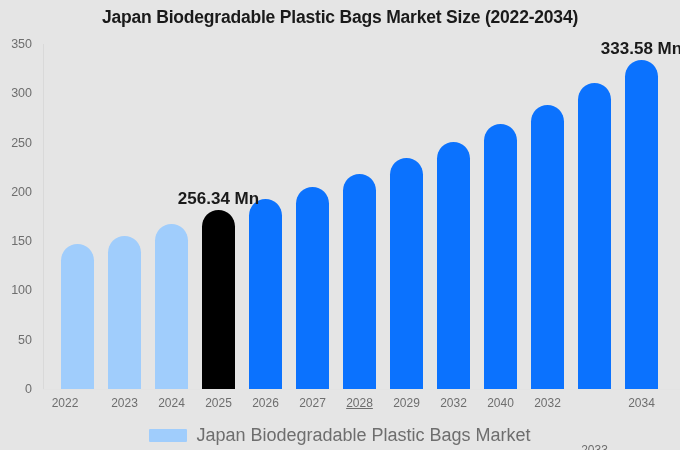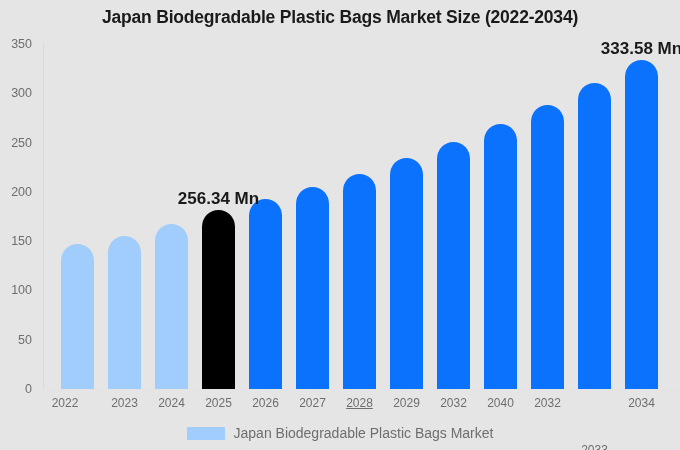--- a/index.html
+++ b/index.html
@@ -114,21 +114,21 @@
     gap: 9px;
   }
   #legend-swatch {
     width: 38px;
     height: 13px;
     background: #a0cdfc;
     border-radius: 1px;
     flex: none;
   }
   #legend-label {
-    font-size: 14px;
+    font-size: 18px;
     color: #6e6e6e;
     white-space: nowrap;
   }
 </style>
 </head>
 <body>
 
 <div id="chart-root">
 
   <div id="chart-title">Japan Biodegradable Plastic Bags Market Size (2022-2034)</div>

